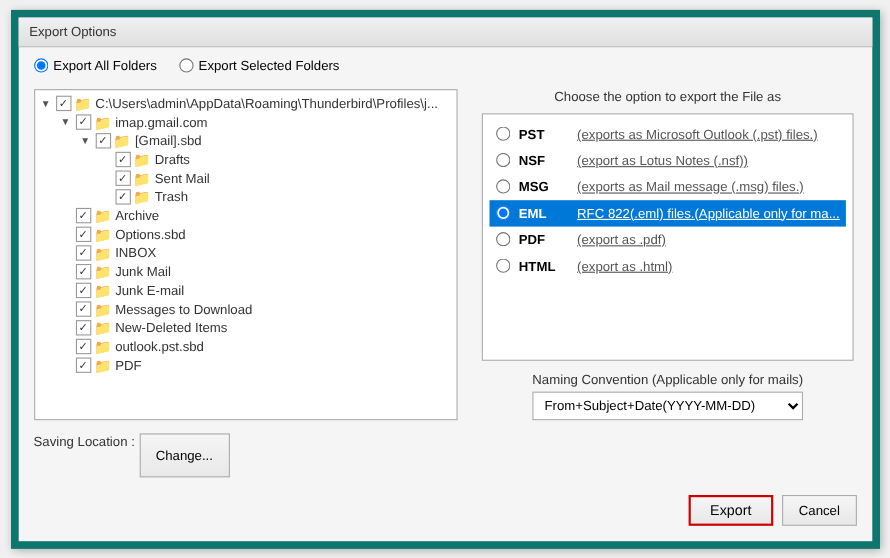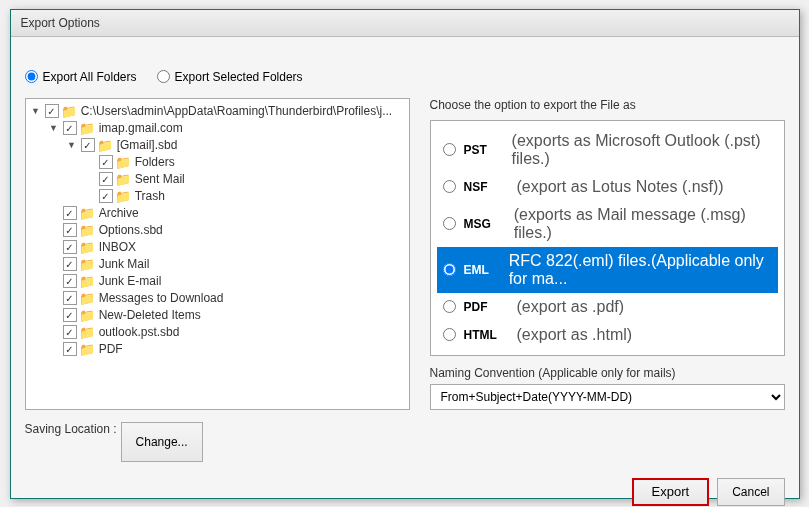--- a/index.html
+++ b/index.html
@@ -9,27 +9,26 @@
       background: #f0f0f0;
       display: flex;
       justify-content: center;
       align-items: center;
       width: 809px;
       height: 507px;
       overflow: hidden;
     }
     .dialog {
       background: #f5f5f5;
-      border: 1px solid #0f766e;
+      border: 7px solid #0f766e;
       width: 790px;
       height: 490px;
       display: flex;
       flex-direction: column;
       box-shadow: 2px 2px 8px rgba(0,0,0,0.3);
-      gap: 23px;
     }
     .title-bar {
       background: linear-gradient(to bottom, #f0f0f0, #e0e0e0);
       border-bottom: 1px solid #bbb;
       padding: 6px 10px;
       font-size: 12px;
       font-weight: normal;
       color: #333;
     }
     .content {
@@ -65,20 +64,21 @@
       background: white;
       flex: 1;
       overflow-y: auto;
       overflow-x: auto;
       padding: 4px;
     }
     .right-panel {
       flex: 1;
       display: flex;
       flex-direction: column;
+      align-items: center;
     }
     .right-panel-title {
       font-size: 12px;
       margin-bottom: 8px;
       color: #333;
     }
     .file-options {
       border: 1px solid #aaa;
       background: white;
       padding: 6px;
@@ -97,22 +97,23 @@
     }
     .file-option-row.selected .opt-desc {
       color: white;
     }
     .opt-name {
       width: 45px;
       font-weight: bold;
       font-size: 12px;
     }
     .opt-desc {
-      font-size: 16px;
+      font-size: 12px;
       color: #555;
+      text-decoration: underline;
     }
     .naming-section {
       margin-top: 10px;
     }
     .naming-label {
       font-size: 12px;
       margin-bottom: 4px;
       color: #333;
     }
     .naming-select {
@@ -274,21 +275,21 @@
                 <span class="tree-expander">▼</span>
                 <span class="check checked"></span>
                 <span class="folder-icon">📁</span>
                 <span class="item-label">[Gmail].sbd</span>
               </div>
               <div class="tree-children">
                 <div class="tree-item">
                   <span class="tree-expander"></span>
                   <span class="check checked"></span>
                   <span class="folder-icon">📁</span>
-                  <span class="item-label">Folders</span>
+                  <span class="item-label">Drafts</span>
                 </div>
                 <div class="tree-item">
                   <span class="tree-expander"></span>
                   <span class="check checked"></span>
                   <span class="folder-icon">📁</span>
                   <span class="item-label">Sent Mail</span>
                 </div>
                 <div class="tree-item">
                   <span class="tree-expander"></span>
                   <span class="check checked"></span>

